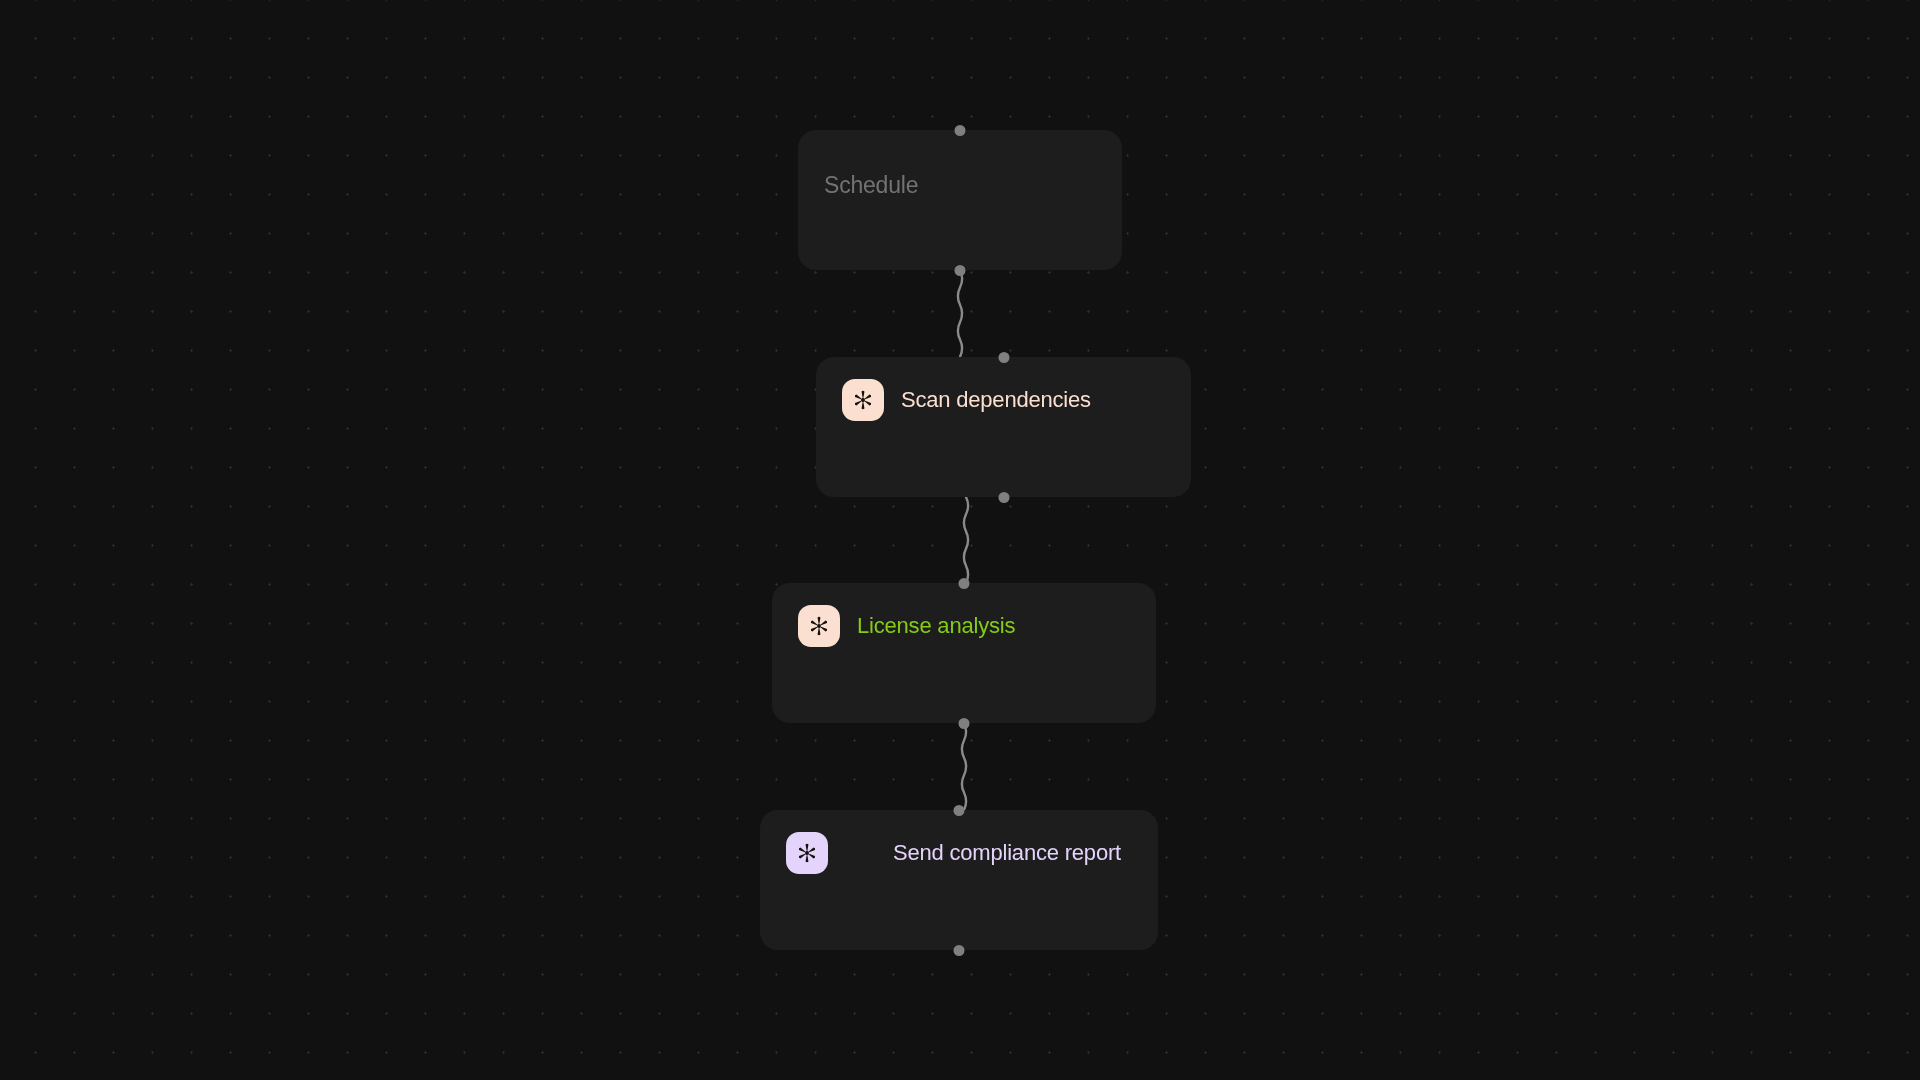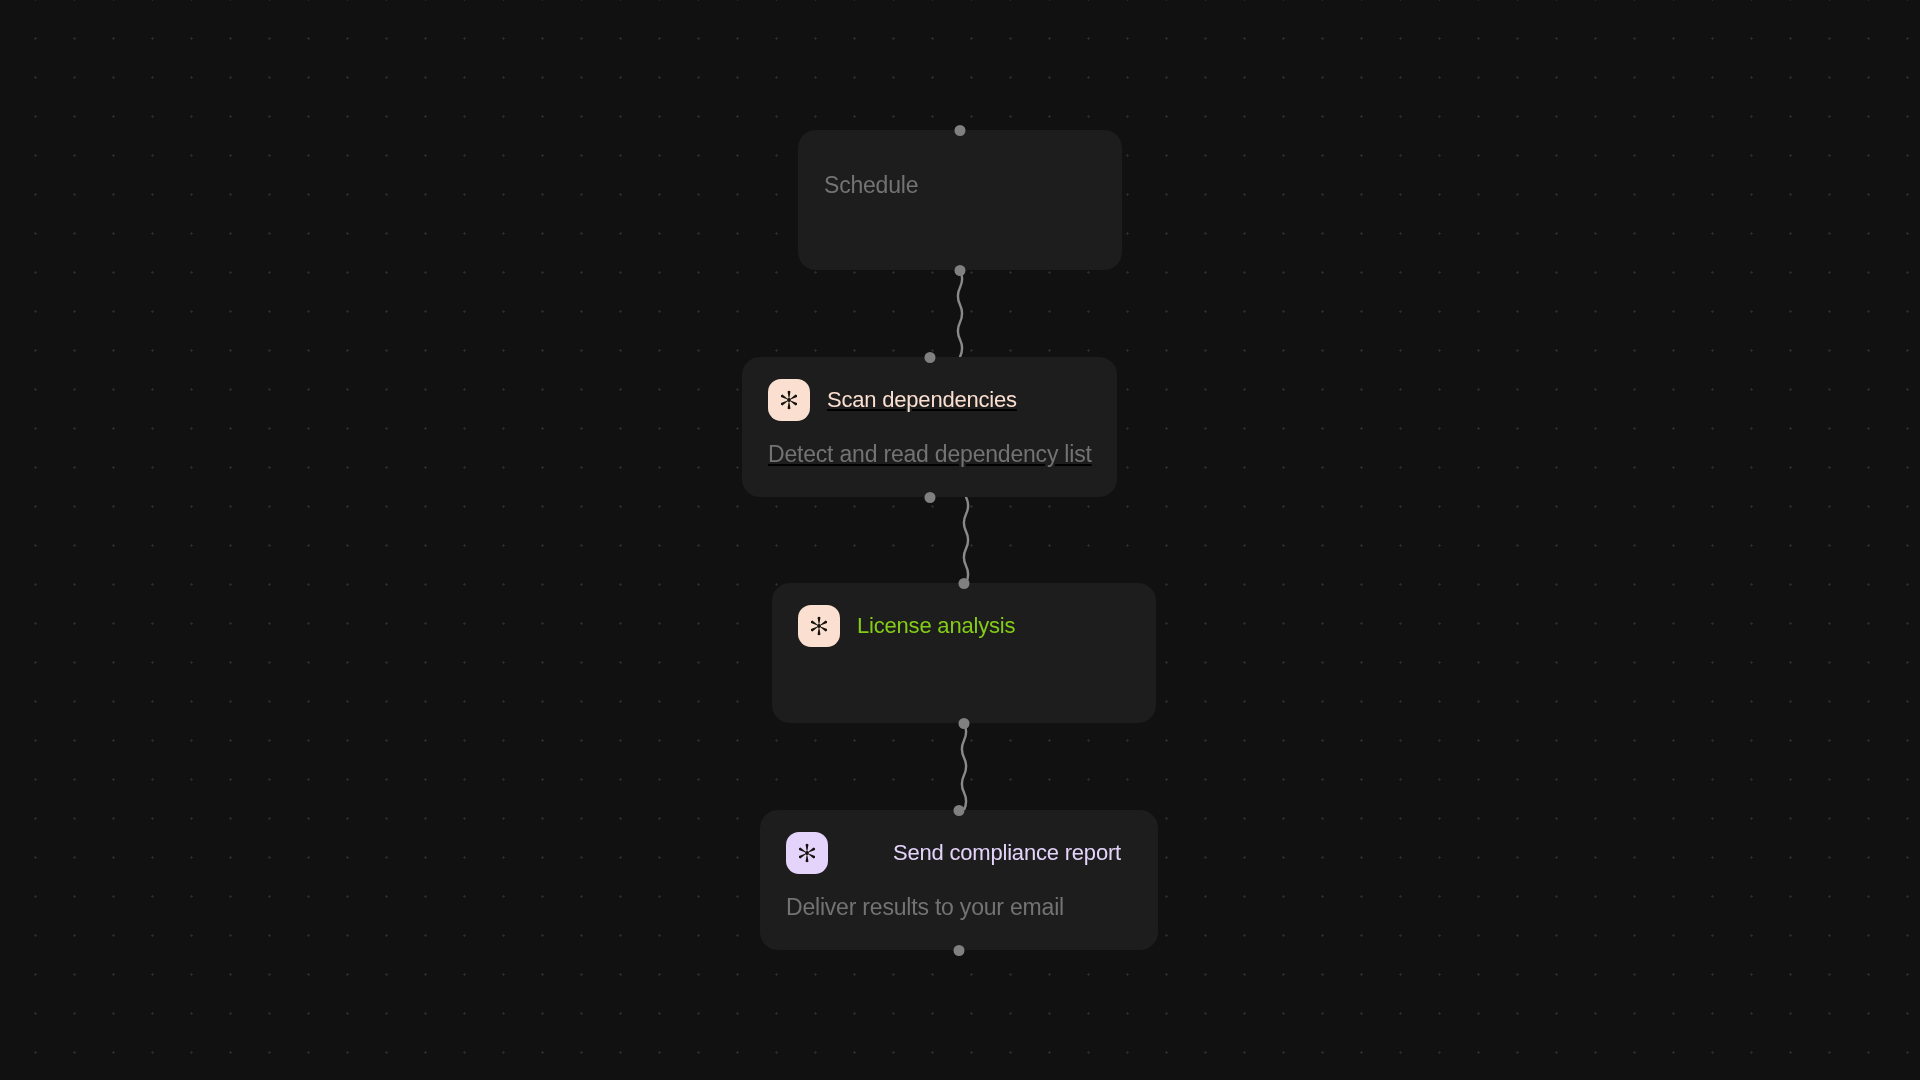--- a/index.html
+++ b/index.html
@@ -111,38 +111,37 @@
         <path d="M 10 0 Q 14.2 8.6 10 17.2 Q 5.8 25.799999999999997 10 34.4 Q 14.2 43 10 51.599999999999994 Q 5.8 60.199999999999996 10 68.8 Q 14.2 77.39999999999999 10 86" stroke="#8a8a8a"></path>
       </svg>
       <svg class="edge" width="20" height="87" style="left: 950px; top: 270px;">
         <path d="M 10 0 Q 14.2 8.7 10 17.4 Q 5.8 26.099999999999998 10 34.8 Q 14.2 43.5 10 52.199999999999996 Q 5.8 60.89999999999999 10 69.6 Q 14.2 78.3 10 87" stroke="#8a8a8a"></path>
       </svg>
       <div class="node" style="left: 798px; top: 130px; width: 324px; min-height: 140px; background: rgb(29, 29, 29);">
         <div class="node-sub">Schedule</div>
         <div class="port top" style="background: rgb(128, 128, 128);"></div>
         <div class="port bottom" style="background: rgb(128, 128, 128);"></div>
       </div>
-      <div class="node" style="left: 742px; top: 357px; width: 375px; min-height: 140px; background: rgb(29, 29, 29); text-decoration: underline;">
+      <div class="node" style="left: 816px; top: 357px; width: 375px; min-height: 140px; background: rgb(29, 29, 29);">
         <div class="node-head">
           <div class="badge" style="background: rgb(251, 223, 208);">
             <svg width="24" height="24" viewBox="0 0 24 24">
               <g fill="#14100b">
                 <path d="M12 12 L10.55 3.6 Q12 2.05 13.45 3.6 Z" transform="rotate(0 12 12)"></path>
                 <path d="M12 12 L10.55 3.6 Q12 2.05 13.45 3.6 Z" transform="rotate(60 12 12)"></path>
                 <path d="M12 12 L10.55 3.6 Q12 2.05 13.45 3.6 Z" transform="rotate(120 12 12)"></path>
                 <path d="M12 12 L10.55 3.6 Q12 2.05 13.45 3.6 Z" transform="rotate(180 12 12)"></path>
                 <path d="M12 12 L10.55 3.6 Q12 2.05 13.45 3.6 Z" transform="rotate(240 12 12)"></path>
                 <path d="M12 12 L10.55 3.6 Q12 2.05 13.45 3.6 Z" transform="rotate(300 12 12)"></path>
                 <circle cx="12" cy="12" r="1.9" fill="#14100b"></circle>
               </g>
             </svg>
           </div>
           <div class="node-title" style="color: rgb(251, 223, 208);">Scan dependencies</div>
         </div>
-        <div class="node-sub">Detect and read dependency list</div>
         <div class="port top" style="background: rgb(128, 128, 128);"></div>
         <div class="port bottom" style="background: rgb(128, 128, 128);"></div>
       </div>
       <div class="node" style="left: 772px; top: 583px; width: 384px; min-height: 140px; background: rgb(29, 29, 29);">
         <div class="node-head">
           <div class="badge" style="background: rgb(251, 223, 208);">
             <svg width="24" height="24" viewBox="0 0 24 24">
               <g fill="#14100b">
                 <path d="M12 12 L10.55 3.6 Q12 2.05 13.45 3.6 Z" transform="rotate(0 12 12)"></path>
                 <path d="M12 12 L10.55 3.6 Q12 2.05 13.45 3.6 Z" transform="rotate(60 12 12)"></path>
@@ -169,18 +168,17 @@
                 <path d="M12 12 L10.55 3.6 Q12 2.05 13.45 3.6 Z" transform="rotate(120 12 12)"></path>
                 <path d="M12 12 L10.55 3.6 Q12 2.05 13.45 3.6 Z" transform="rotate(180 12 12)"></path>
                 <path d="M12 12 L10.55 3.6 Q12 2.05 13.45 3.6 Z" transform="rotate(240 12 12)"></path>
                 <path d="M12 12 L10.55 3.6 Q12 2.05 13.45 3.6 Z" transform="rotate(300 12 12)"></path>
                 <circle cx="12" cy="12" r="1.9" fill="#14100b"></circle>
               </g>
             </svg>
           </div>
           <div class="node-title" style="color: rgb(228, 211, 251); margin-left: 48px;">Send compliance report</div>
         </div>
-        <div class="node-sub">Deliver results to your email</div>
         <div class="port top" style="background: rgb(128, 128, 128);"></div>
         <div class="port bottom" style="background: rgb(128, 128, 128);"></div>
       </div>
     </div>
 </div>
 
 </body></html>

